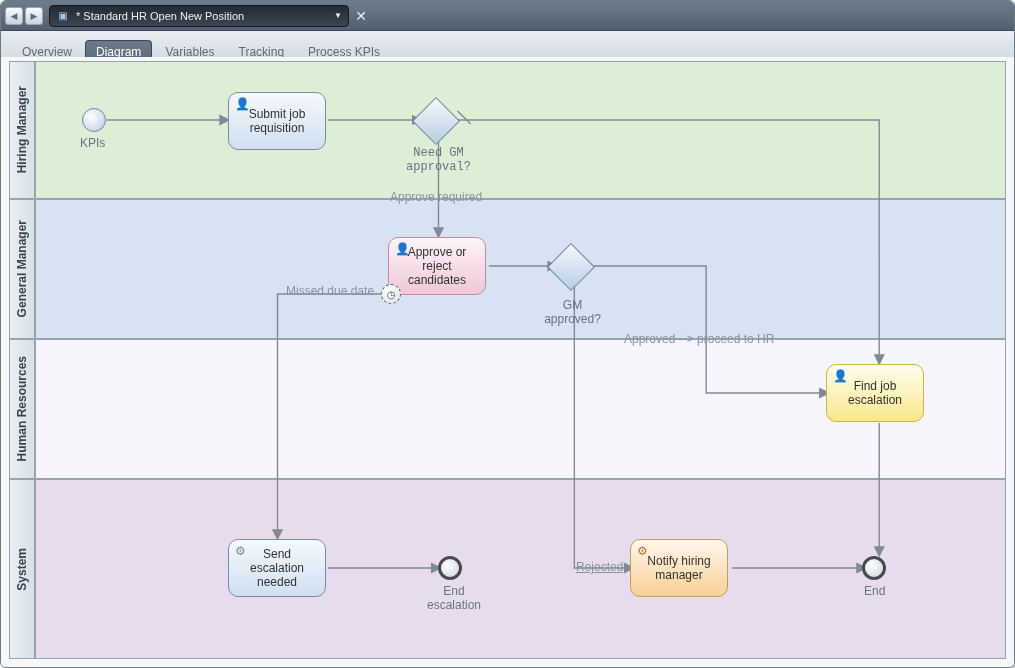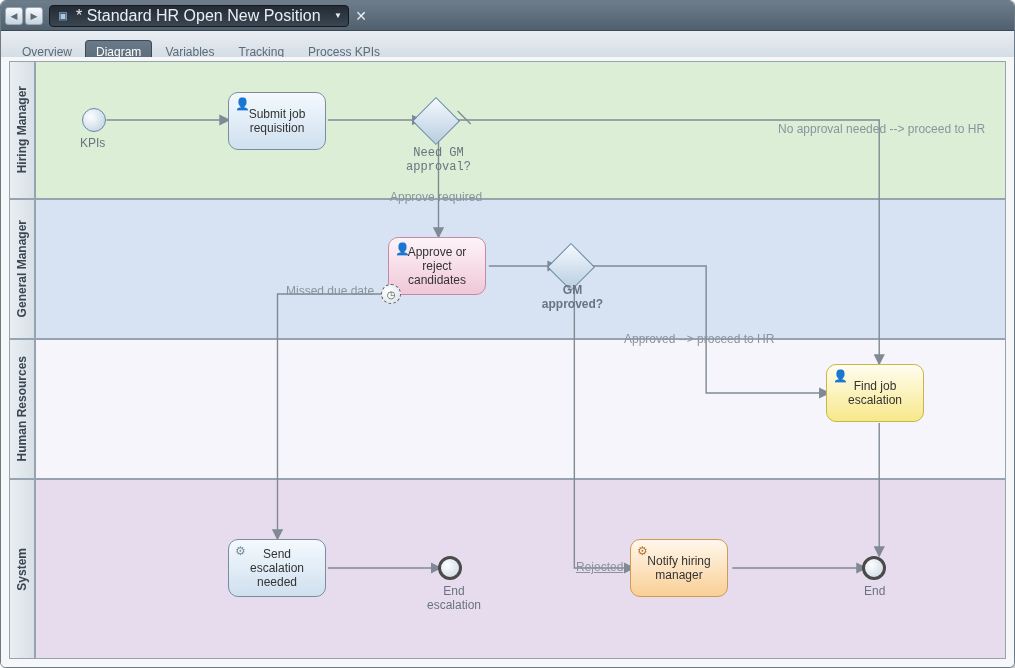--- a/index.html
+++ b/index.html
@@ -6,21 +6,21 @@
   html, body { width: 1015px; height: 668px; font-family: "Segoe UI", Arial, sans-serif; font-size: 12px; color: #4a4a4a; overflow: hidden; background: #fff; }
 
   .app-frame { width: 1015px; height: 668px; border: 1px solid #6c7a86; border-radius: 6px; background: #fff; position: relative; box-shadow: 4px 4px 6px rgba(0,0,0,.25); overflow: hidden; }
 
   
   .tabbar { height: 30px; background: linear-gradient(#6d7d8c,#50606f); display: flex; align-items: center; padding: 0 4px; border-bottom: 1px solid #3d4a55; }
   .nav-arrows { display: flex; gap: 2px; margin-right: 6px; }
   .nav-arrow { width: 18px; height: 18px; background: linear-gradient(#f8fbfe,#c7d3de); border: 1px solid #9aa7b2; border-radius: 3px; display:flex; align-items:center; justify-content:center; font-size:9px; color:#5a6a78; cursor:pointer; }
   .doc-tab { flex: 0 0 300px; height: 22px; background: linear-gradient(#232a33,#3a4652); border: 1px solid #15191e; border-radius: 4px; display:flex; align-items:center; padding:0 6px; color:#e8eef4; cursor:pointer; }
   .doc-tab .doc-icon { width:14px; height:14px; margin-right:6px; display:flex; align-items:center; justify-content:center; font-size:10px; color:#a8c8e8; }
-  .doc-tab .doc-title { flex:1; font-size:16px; }
+  .doc-tab .doc-title { flex:1; font-size:11px; }
   .doc-tab .doc-dd { font-size:8px; margin-left:6px; }
   .doc-close { width:16px; height:16px; margin-left:4px; color:#e8eef4; font-size:14px; display:flex; align-items:center; justify-content:center; cursor:pointer; }
 
   
   .subtabs { height: 34px; background: linear-gradient(#e9eef3,#cfd8e1); border-bottom:1px solid #9daab6; display:flex; align-items:flex-end; padding:0 10px; }
   .subtab { padding: 4px 10px 5px; font-size:12px; color:#5c6b78; cursor:pointer; border:1px solid transparent; border-bottom:none; margin-right:2px; }
   .subtab.active { background: linear-gradient(#6a7a88,#5a6a78); color:#fff; border:1px solid #3c4a56; border-bottom:none; border-radius:4px 4px 0 0; }
 
   
   .diagram-shell { position:absolute; top:56px; left:0; right:0; bottom:0; background:#f5f7f9; }
@@ -162,21 +162,21 @@
         <div class="gateway" style="left:383px; top:42px;"></div>
         <div class="node-label" style="left:370px; top:84px; width:65px; white-space:normal;font-family:Liberation Mono, monospace;">Need GM approval?</div>
 
         <div class="task pink" style="left:352px; top:175px;">
           <span class="task-icon">👤</span>
           <span>Approve or reject candidates</span>
         </div>
         <div class="timer-badge" style="left:345px; top:222px;">◷</div>
 
         <div class="gateway" style="left:518px; top:188px;"></div>
-        <div class="node-label" style="left:504px; top:221px; width:65px; white-space:normal;font-weight:bold;">GM approved?</div>
+        <div class="node-label" style="left:504px; top:236px; width:65px; white-space:normal;">GM approved?</div>
 
         <div class="task yellow" style="left:790px; top:302px;">
           <span class="task-icon">👤</span>
           <span>Find job escalation</span>
         </div>
 
         <div class="task blue" style="left:192px; top:477px;">
           <span class="task-icon">⚙</span>
           <span>Send escalation needed</span>
         </div>
@@ -184,21 +184,20 @@
         <div class="node-label" style="left:390px; top:522px; width:56px; white-space:normal;">End escalation</div>
 
         <div class="task orange" style="left:594px; top:477px;">
           <span class="task-icon">⚙</span>
           <span>Notify hiring manager</span>
         </div>
         <div class="end-ev thick" style="left:826px; top:494px;"></div>
         <div class="node-label" style="left:828px; top:522px;">End</div>
 
         <div class="flow-label" style="left:354px; top:128px;">Approve required</div>
-        <div class="flow-label" style="left:742px; top:60px;">No approval needed  --&gt;  proceed to HR</div>
         <div class="flow-label" style="left:250px; top:222px;">Missed due date</div>
         <div class="flow-label" style="left:588px; top:270px;">Approved  --&gt;  proceed to HR</div>
         <div class="flow-label" style="left:540px; top:498px;text-decoration:underline;">Rejected</div>
 
       </div>
     </div>
   </div>
 </div>
 
 </body></html>

